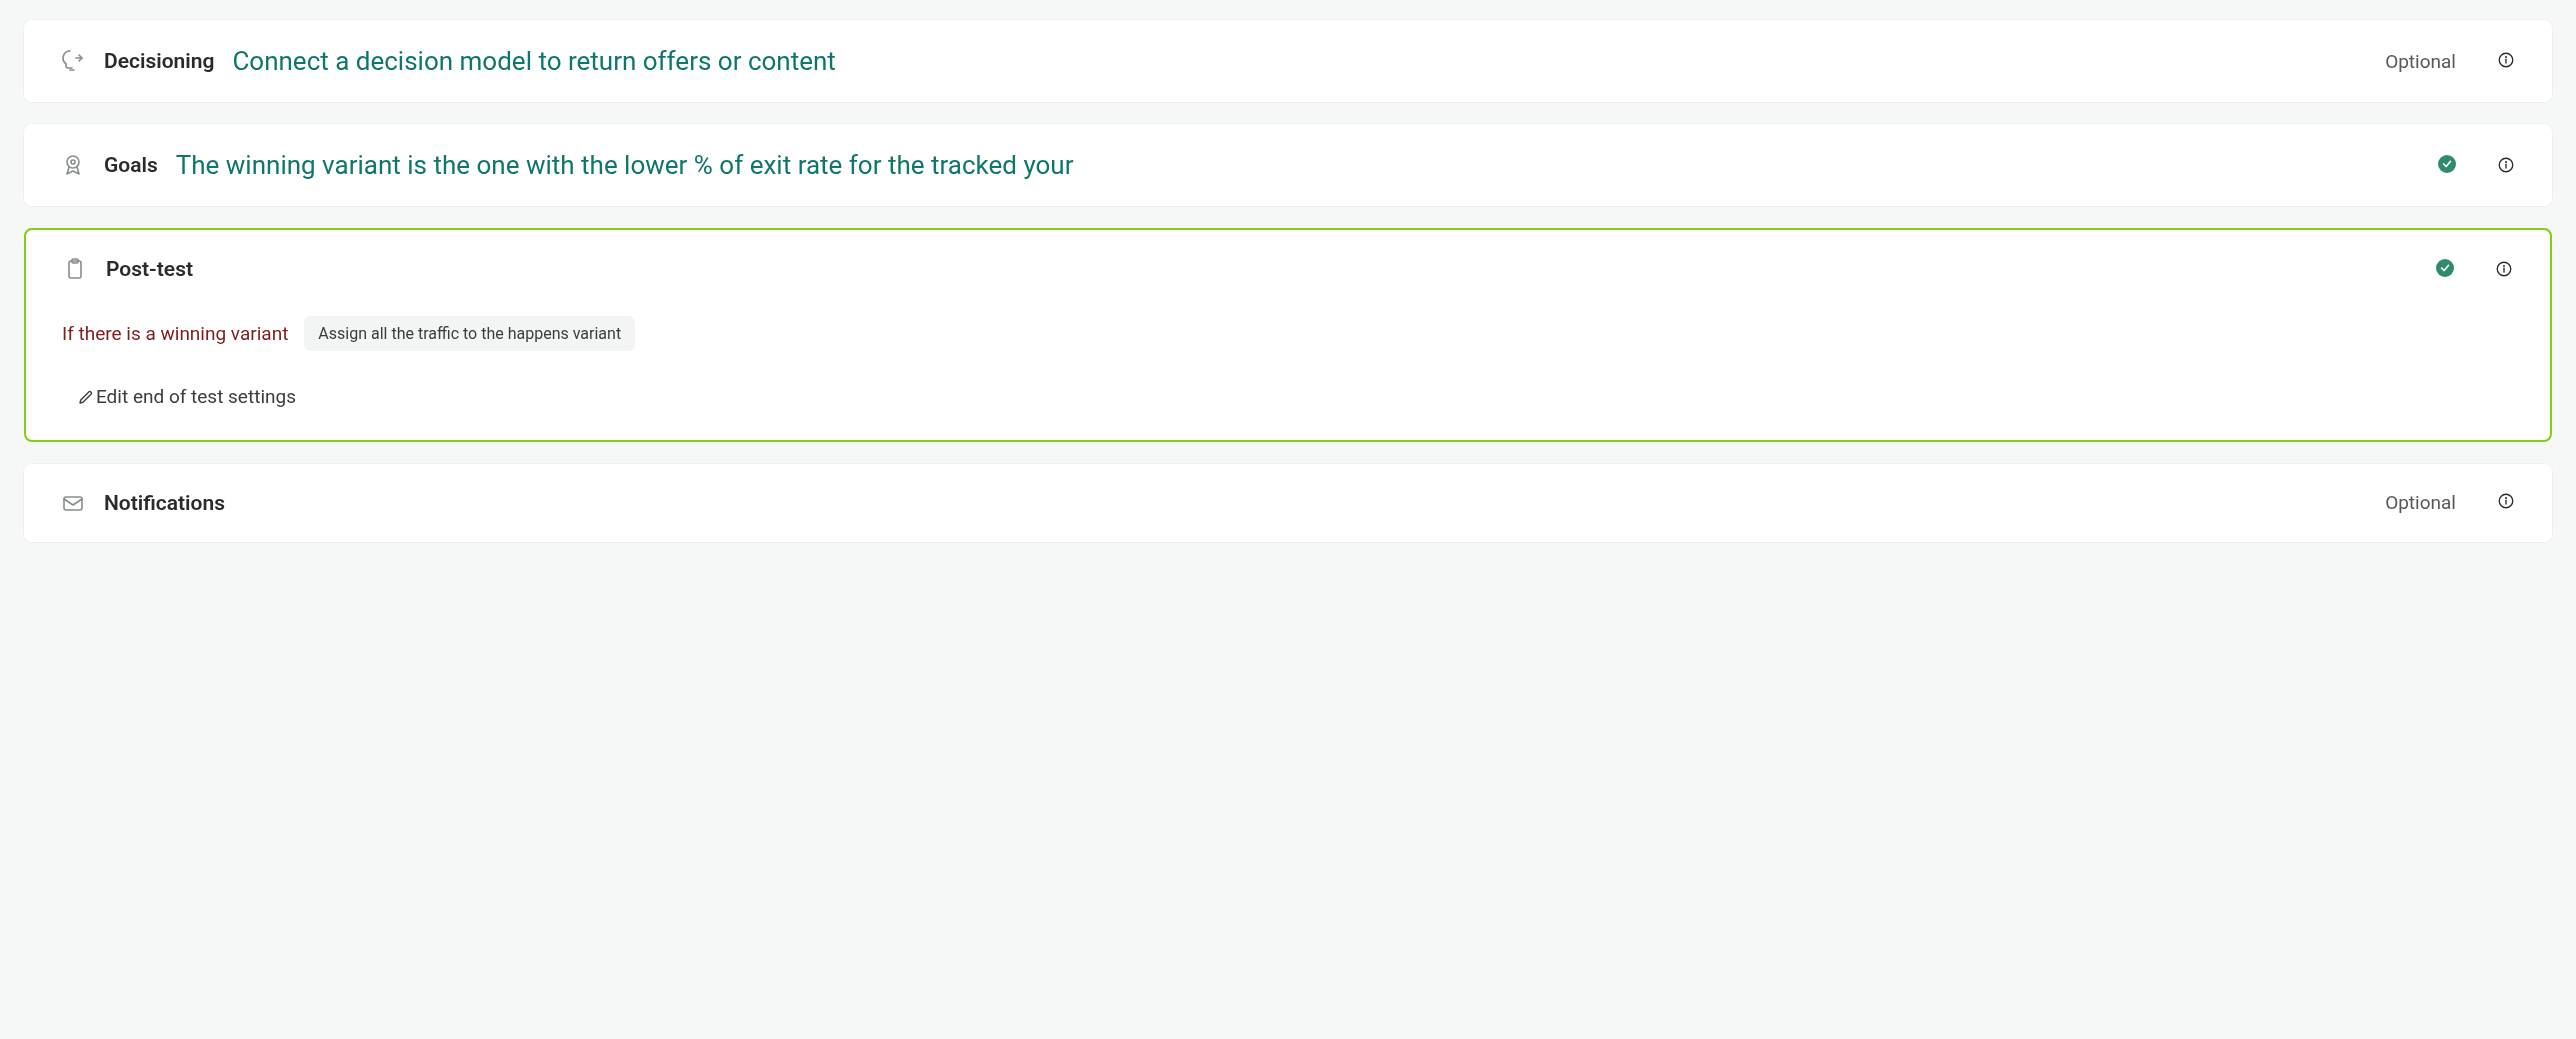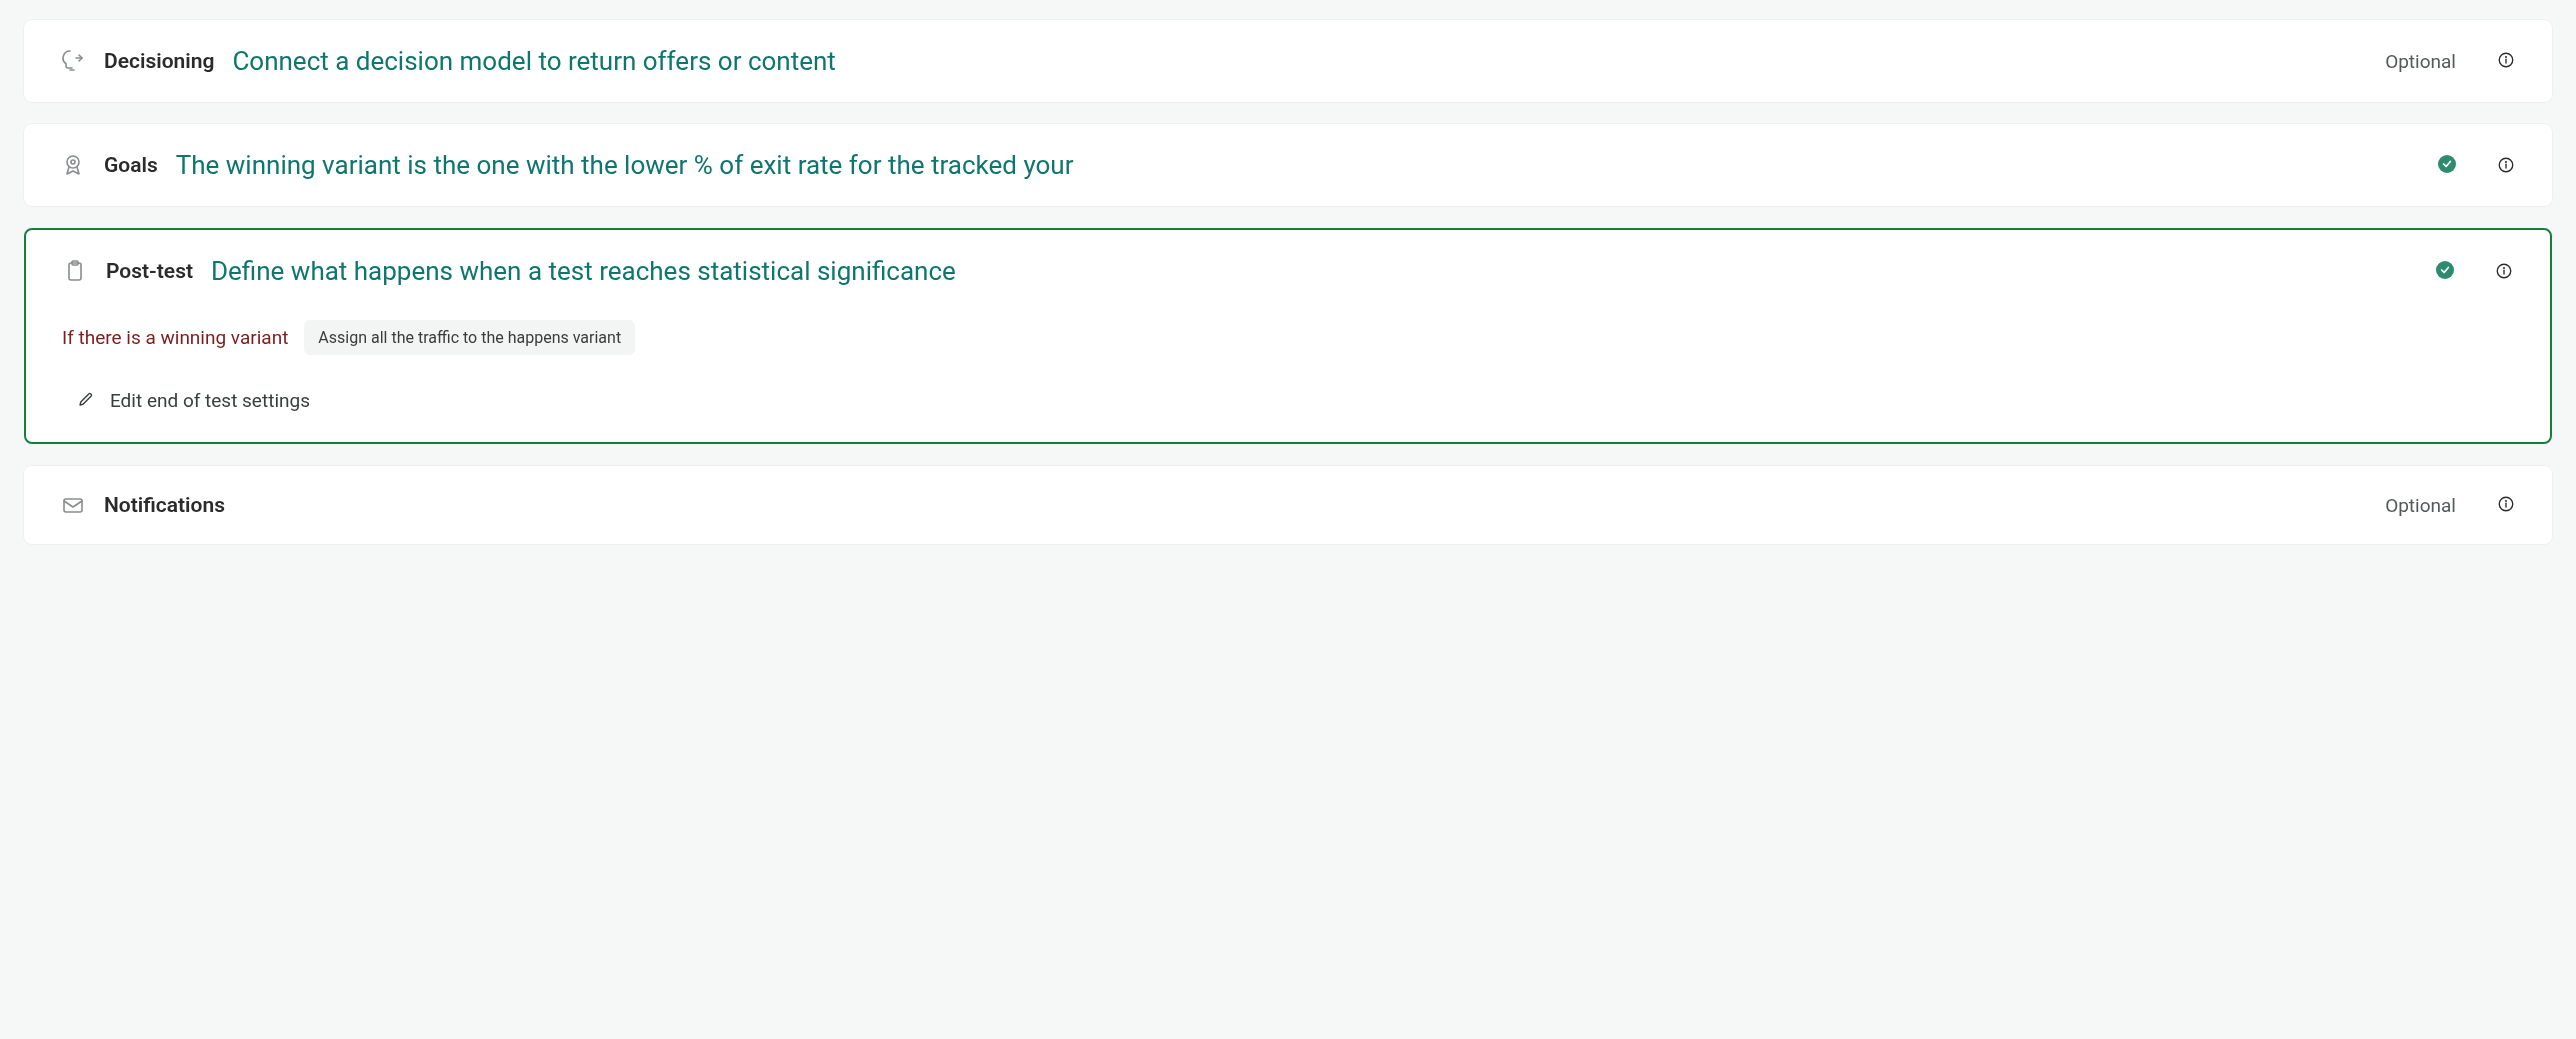--- a/index.html
+++ b/index.html
@@ -9,21 +9,21 @@
     padding: 20px 24px;
     color: #2b2b2b;
   }
   .card {
     background: #ffffff;
     border-radius: 8px;
     margin-bottom: 22px;
     box-shadow: 0 0 0 1px rgba(0,0,0,0.03);
   }
   .card.highlight {
-    border: 2px solid #15803d;
+    border: 2px solid #84cc16;
     box-shadow: none;
   }
   .card-header {
     display: flex;
     align-items: center;
     padding: 26px 36px;
     gap: 18px;
   }
   .icon-slot {
     width: 26px;
@@ -91,22 +91,21 @@
   }
   .chip {
     background: #f3f4f4;
     border-radius: 6px;
     padding: 8px 14px;
     font-size: 16px;
     color: #3a3d3d;
   }
   .edit-row {
     display: inline-flex;
-    align-items: flex-start;
-    gap: 14px;
+    align-items: center;
     margin-top: 14px;
     margin-left: 14px;
     cursor: pointer;
   }
   .edit-row .icon-slot {
     width: 20px;
     height: 20px;
     color: #3a3d3d;
   }
   .edit-label {
@@ -172,21 +171,20 @@
 
 <div class="card highlight">
   <div class="card-header">
     <span class="icon-slot">
       <svg width="24" height="24" viewBox="0 0 24 24" fill="none" stroke="currentColor" stroke-width="1.6" stroke-linecap="round" stroke-linejoin="round">
         <rect x="6" y="4" width="12" height="17" rx="2"></rect>
         <rect x="9" y="2" width="6" height="4" rx="1"></rect>
       </svg>
     </span>
     <span class="card-title">Post-test</span>
-    <span class="card-desc">Define what happens when a test reaches statistical significance</span>
     <div class="card-right">
       <span class="status-check">
         <svg width="10" height="10" viewBox="0 0 24 24" fill="none" stroke="#ffffff" stroke-width="4" stroke-linecap="round" stroke-linejoin="round">
           <polyline points="4 12 10 18 20 6"></polyline>
         </svg>
       </span>
       <span class="info-icon">
         <svg width="18" height="18" viewBox="0 0 24 24" fill="none" stroke="currentColor" stroke-width="1.8" stroke-linecap="round" stroke-linejoin="round">
           <circle cx="12" cy="12" r="9"></circle>
           <line x1="12" y1="11" x2="12" y2="16"></line>

